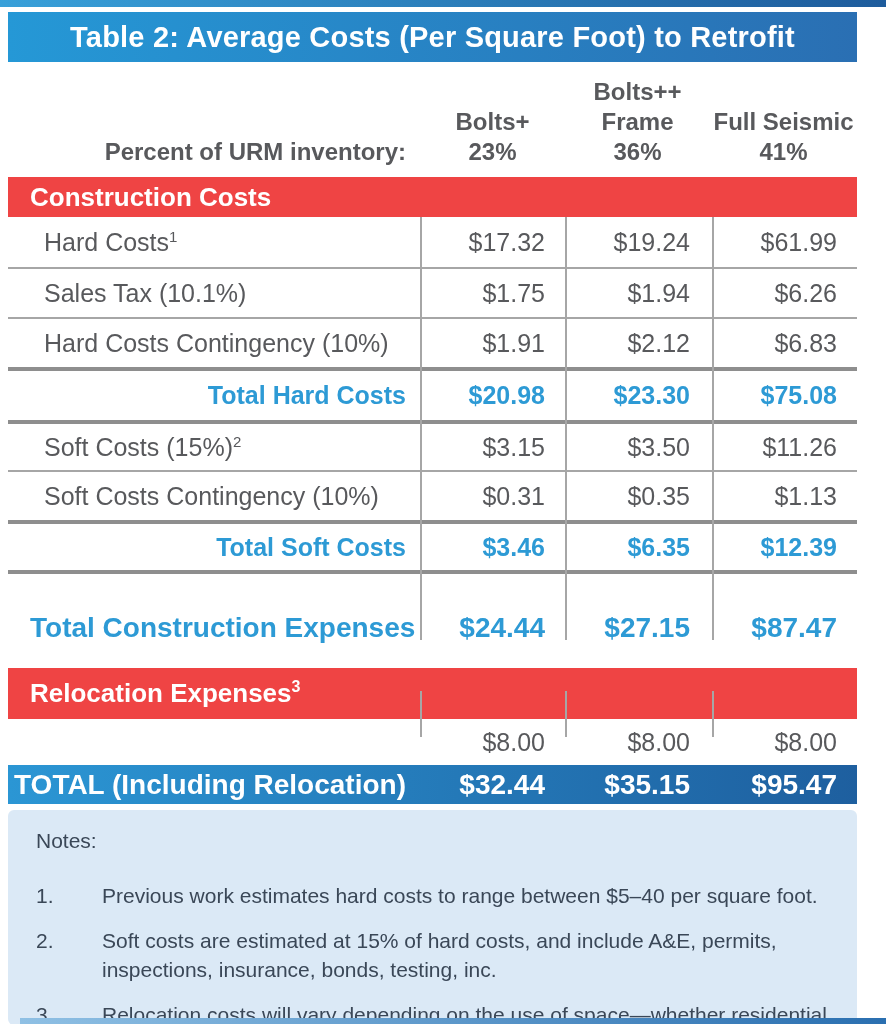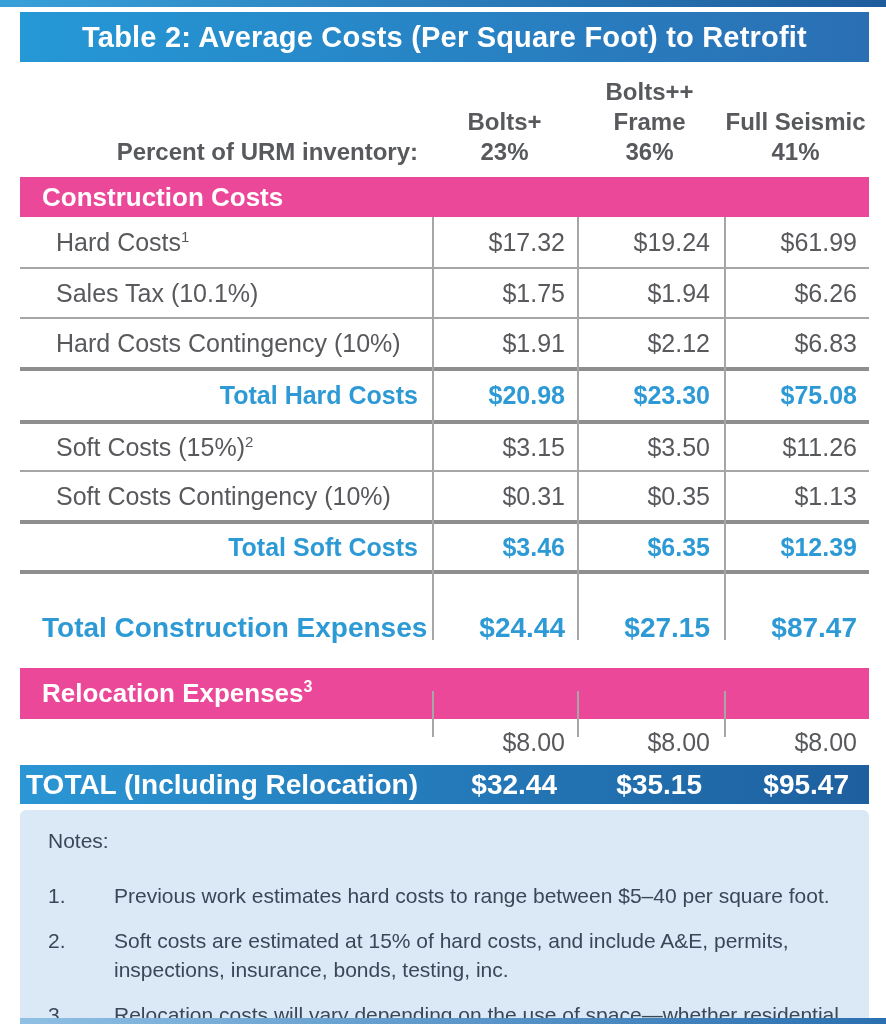--- a/index.html
+++ b/index.html
@@ -8,48 +8,48 @@
     font-family:"Liberation Sans", sans-serif;color:#58595C;overflow:hidden;
   }
   .top-strip{
     position:absolute;top:0;left:0;width:886px;height:7px;
     background:linear-gradient(to right,#38A0D9,#1E5C9C);
   }
   .bottom-strip{
     position:absolute;bottom:0;left:20px;right:0;height:6px;
     background:linear-gradient(to right,#8FC0E4,#2A6FB0);
   }
-  .container{position:absolute;left:20px;top:12px;width:849px;}
+  .container{position:absolute;left:8px;top:12px;width:849px;}
   .title-bar{
     height:50px;background:linear-gradient(to right,#2598D6,#2A6FB3);
     display:flex;align-items:center;justify-content:center;
   }
   .title-bar .t{color:#fff;font-weight:bold;font-size:29px;letter-spacing:.2px;}
   
   .grid{display:grid;grid-template-columns:412px 145px 145px 147px;}
   
   .header-row{height:115px;align-items:end;padding:0 0 10px 0;box-sizing:border-box;}
   .header-row .lbl{
     text-align:right;padding-right:14px;font-weight:bold;font-size:24px;color:#58595C;
     line-height:30px;
   }
   .hcol{display:flex;flex-direction:column;justify-content:flex-end;text-align:center;
     font-weight:bold;font-size:24px;color:#58595C;line-height:30px;}
   
   .section-bar{
-    height:40px;background:#ec4899;display:flex;align-items:center;
+    height:40px;background:#ef4444;display:flex;align-items:center;
     padding-left:22px;box-sizing:border-box;
   }
   .section-bar .s{color:#fff;font-weight:bold;font-size:26px;}
   .section-bar sup{font-size:16px;}
   
   .tbody{position:relative;}
   .row{align-items:center;font-size:25px;color:#58595C;}
   .row .label{padding-left:36px;}
-  .row .val{text-align:right;padding-right:12px;}
+  .row .val{text-align:right;padding-right:20px;}
   .row.subtotal .label{text-align:right;padding-right:14px;color:#2D9AD5;font-weight:bold;}
   .row.subtotal .val{color:#2D9AD5;font-weight:bold;}
   .row.grand{font-size:28px;}
   .row.grand .label{padding-left:22px;color:#2D9AD5;font-weight:bold;}
   .row.grand .val{color:#2D9AD5;font-weight:bold;}
   .row sup{font-size:15px;vertical-align:super;line-height:0;}
   .sep{height:2px;background:#A6A6A6;}
   .sep-thick{height:4px;background:#8E8E8E;}
   .h50{height:50px;} .h48{height:48px;} .h49{height:49px;} .h46{height:46px;} .h52{height:52px;margin-top:28px;}
   .gap-row{height:14px;}

